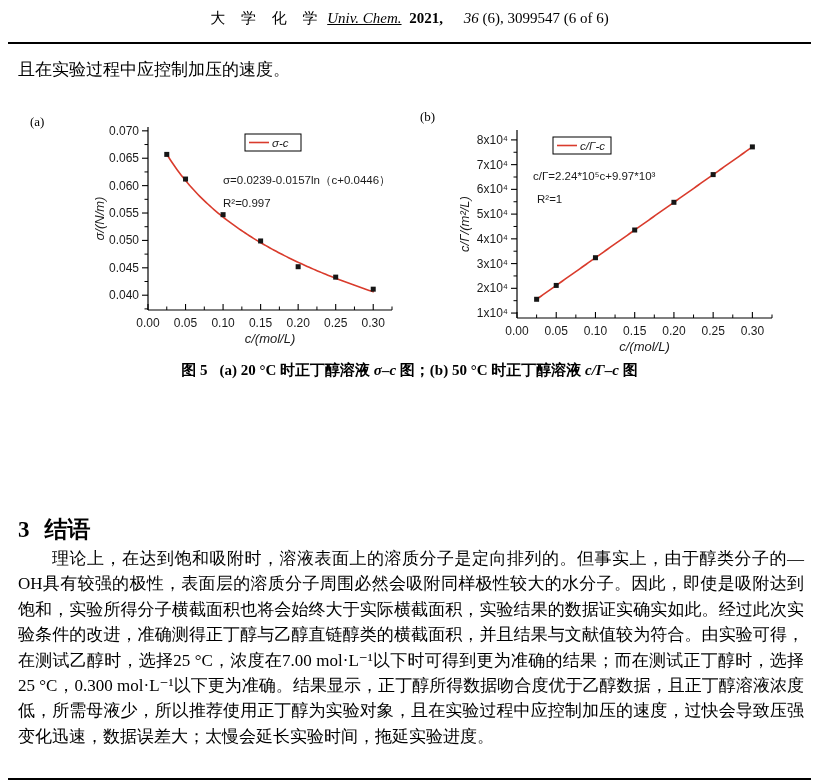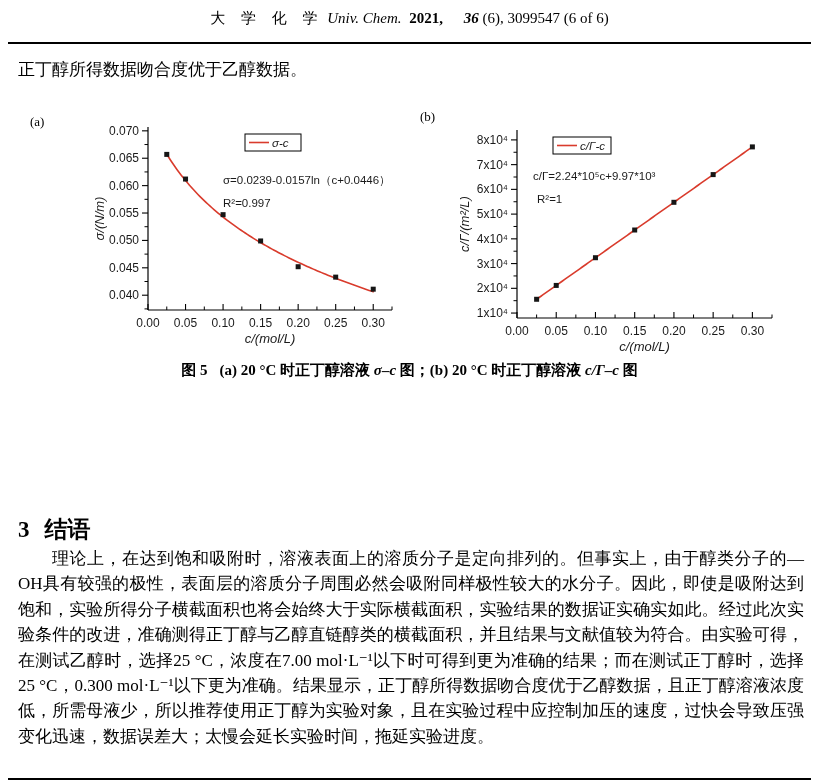--- a/index.html
+++ b/index.html
@@ -2,23 +2,23 @@
 <html><head>
 <meta charset="utf-8">
 <style>
   html,body { margin:0; padding:0; background:#ffffff; }
   .page {
     position:relative; width:819px; height:784px; background:#fff;
     font-family:"Liberation Serif","DejaVu Serif",serif; color:#000; overflow:hidden;
   }
   .header { position:absolute; top:9px; left:0; width:100%; text-align:center; font-size:15px; }
   .header .cn  { letter-spacing:6px; }
-  .header .en  { font-style:italic; margin-right:4px; }
+  .header .en  { font-style:italic; margin-right:4px;text-decoration:underline; }
   .header .year{ font-weight:bold; margin-right:17px; }
-  .header .vol { font-style:italic;font-weight:bold; }
+  .header .vol { font-style:italic; }
   .rule-top    { position:absolute; top:42px; left:8px; right:8px; border-top:2px solid #000; }
   .intro       { position:absolute; top:58px; left:18px; font-size:17px; }
   .chart-wrap  { position:absolute; }
   .panel-label { position:absolute; font-size:13px; }
   #panel-a { left:30px;  top:114px; }
   #panel-b { left:420px; top:109px; }
   .caption { position:absolute; top:361px; left:0; width:100%; text-align:center;
              font-weight:bold; font-size:15px; }
   .caption .lbl { margin-right:12px; }
   .caption .var { font-style:italic; }
@@ -39,21 +39,21 @@
   <div class="header">
     <span class="cn">大 学 化 学</span>
     <span class="en">Univ. Chem.</span>
     <span class="year">2021,</span>
     <span class="vol">36</span>
     <span>(6), 3099547 (6 of 6)</span>
   </div>
 
   <div class="rule-top"></div>
 
-  <div class="intro">正丁醇所得数据吻合度优于乙醇数据。</div>
+  <div class="intro">且在实验过程中应控制加压的速度。</div>
 
   <div class="panel-label" id="panel-a">(a)</div>
   <div class="panel-label" id="panel-b">(b)</div>
 
   <svg class="chart-wrap" style="left: 25px; top: 107px; position: absolute;" width="395" height="252" viewBox="0 0 395 252">
       <line stroke="#000" stroke-width="1.2" x1="123" y1="20" x2="123" y2="203"></line>
       <line stroke="#000" stroke-width="1.2" x1="123" y1="203" x2="367" y2="203"></line>
       <line x1="123" y1="203" x2="123" y2="197" stroke="#000" stroke-width="1.1"></line>
       <text x="123" y="220" text-anchor="middle" font-size="12">0.00</text>
       <line x1="160.53846153846155" y1="203" x2="160.53846153846155" y2="197" stroke="#000" stroke-width="1.1"></line>
@@ -170,21 +170,21 @@
       <rect x="295.65384615384613" y="67.10052631578947" width="5" height="5" fill="#161616"></rect>
       <rect x="334.88461538461536" y="39.39526315789473" width="5" height="5" fill="#161616"></rect>
       <rect x="138" y="32" width="58" height="17" fill="none" stroke="#000" stroke-width="1"></rect>
       <line x1="142" y1="40.5" x2="162" y2="40.5" stroke="#d93b2c" stroke-width="1.6"></line>
       <text x="165" y="44.7" font-size="11.5" font-style="italic">c/Γ-c</text>
       <text x="118" y="75" font-size="11.5">c/Γ=2.24*10⁵c+9.97*10³</text>
       <text x="122" y="98" font-size="11.5">R²=1</text>
     </svg>
 
   <div class="caption">
-    <span class="lbl">图 5</span><span>(a) 20 °C 时正丁醇溶液 </span><span class="var">σ–c</span><span> 图；(b) 20 °C 时正丁醇溶液 </span><span class="var">c/Γ–c</span><span> 图</span>
+    <span class="lbl">图 5</span><span>(a) 20 °C 时正丁醇溶液 </span><span class="var">σ–c</span><span> 图；(b) 50 °C 时正丁醇溶液 </span><span class="var">c/Γ–c</span><span> 图</span>
   </div>
 
 
   <div class="section-heading">
     <span class="num">3</span><span>结语</span>
   </div>
 
   <div class="para" id="para2">理论上，在达到饱和吸附时，溶液表面上的溶质分子是定向排列的。但事实上，由于醇类分子的—OH具有较强的极性，表面层的溶质分子周围必然会吸附同样极性较大的水分子。因此，即使是吸附达到饱和，实验所得分子横截面积也将会始终大于实际横截面积，实验结果的数据证实确实如此。经过此次实验条件的改进，准确测得正丁醇与乙醇直链醇类的横截面积，并且结果与文献值较为符合。由实验可得，在测试乙醇时，选择25 °C，浓度在7.00 mol·L⁻¹以下时可得到更为准确的结果；而在测试正丁醇时，选择25 °C，0.300 mol·L⁻¹以下更为准确。结果显示，正丁醇所得数据吻合度优于乙醇数据，且正丁醇溶液浓度低，所需母液少，所以推荐使用正丁醇为实验对象，且在实验过程中应控制加压的速度，过快会导致压强变化迅速，数据误差大；太慢会延长实验时间，拖延实验进度。</div>
 
   <div class="rule-bottom"></div>

